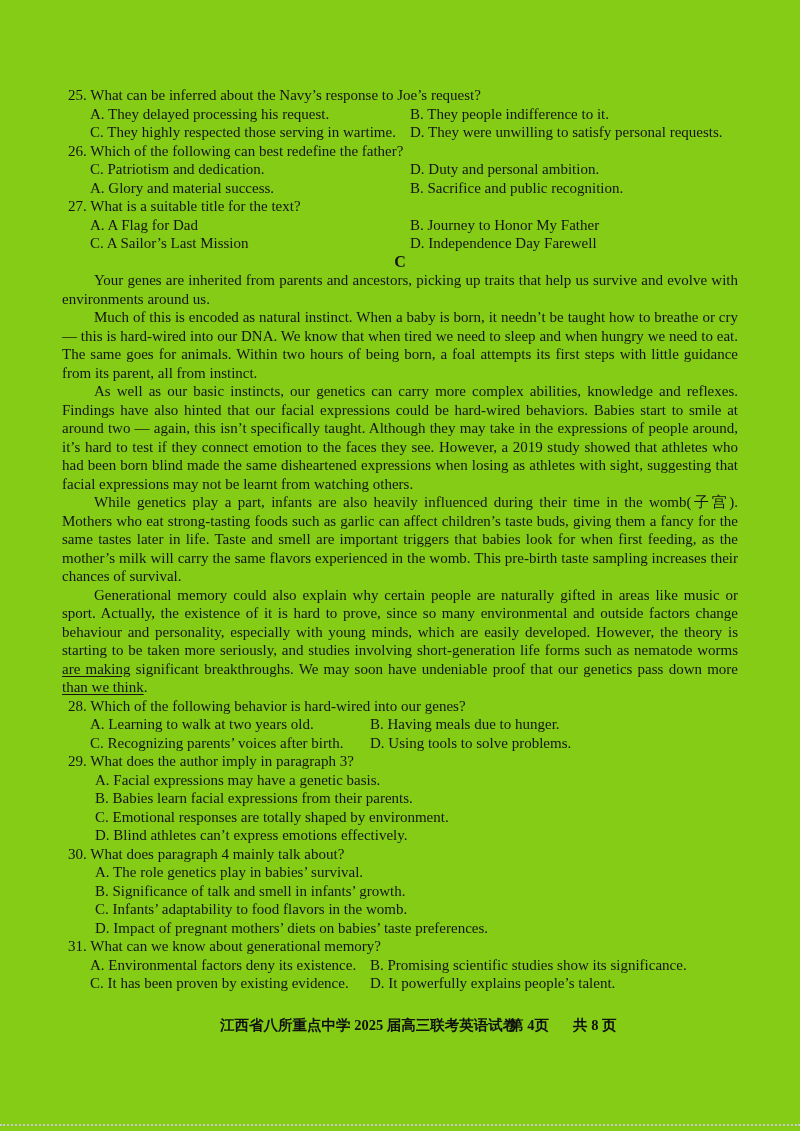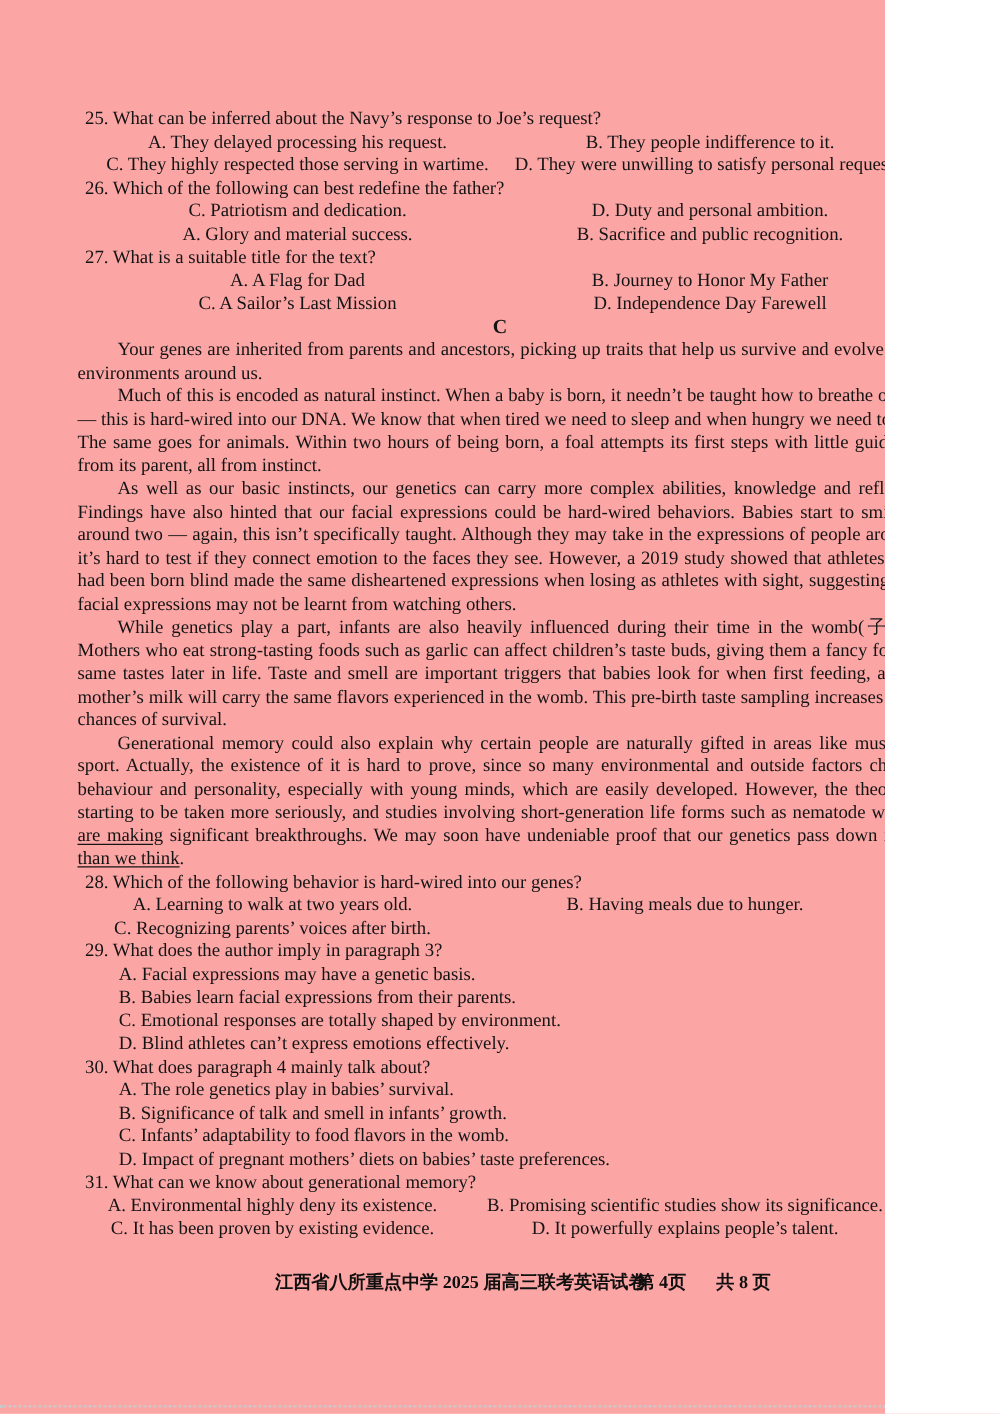--- a/index.html
+++ b/index.html
@@ -4,37 +4,36 @@
 <style>
   html, body { margin: 0; padding: 0; }
   body {
     width: 800px; height: 1131px;
     background: #ffffff;
     font-family: "Liberation Serif", serif;
     color: #141414;
   }
   .page {
     position: relative;
-    width: 708px; height: 1131px;
-    background: #fca5a5;
+    width: 800px; height: 1131px;
+    background: #84cc16;
     overflow: hidden;
   }
   .content {
     position: absolute;
     left: 62px; top: 86px;
     width: 676px;
     font-size: 15px;
     line-height: 18.5px;
   }
   .question { margin: 0; }
   .qline { margin-left: 6px; white-space: nowrap; }
   .opt-row {
-    margin-left: 16px;
+    margin-left: 28px;
     display: grid;
-    text-align: center;
   }
   .opt-row.wide   { grid-template-columns: 320px auto; }
   .opt-row.narrow { grid-template-columns: 280px auto; }
   .opt { white-space: nowrap; }
   .opt-list { margin-left: 33px; white-space: nowrap; }
   .section-heading {
     margin: 0;
     text-align: center;
     font-size: 16px;
     font-weight: bold;
@@ -117,40 +116,41 @@
       </article>
     <section>
         <div class="question">
           <div class="qline">28. Which of the following behavior is hard-wired into our genes?</div>
           <div class="opt-row narrow">
             <span class="opt">A. Learning to walk at two years old.</span>
             <span class="opt">B. Having meals due to hunger.</span>
           </div>
           <div class="opt-row narrow">
             <span class="opt">C. Recognizing parents’ voices after birth.</span>
+            <span class="opt">D. Using tools to solve problems.</span>
           </div>
         </div>
         <div class="question">
           <div class="qline">29. What does the author imply in paragraph 3?</div>
           <div class="opt-list">A. Facial expressions may have a genetic basis.</div>
           <div class="opt-list">B. Babies learn facial expressions from their parents.</div>
           <div class="opt-list">C. Emotional responses are totally shaped by environment.</div>
           <div class="opt-list">D. Blind athletes can’t express emotions effectively.</div>
         </div>
         <div class="question">
           <div class="qline">30. What does paragraph 4 mainly talk about?</div>
           <div class="opt-list">A. The role genetics play in babies’ survival.</div>
           <div class="opt-list">B. Significance of talk and smell in infants’ growth.</div>
           <div class="opt-list">C. Infants’ adaptability to food flavors in the womb.</div>
           <div class="opt-list">D. Impact of pregnant mothers’ diets on babies’ taste preferences.</div>
         </div>
         <div class="question">
           <div class="qline">31. What can we know about generational memory?</div>
           <div class="opt-row narrow">
-            <span class="opt">A. Environmental highly deny its existence.</span>
+            <span class="opt">A. Environmental factors deny its existence.</span>
             <span class="opt">B. Promising scientific studies show its significance.</span>
           </div>
           <div class="opt-row narrow">
             <span class="opt">C. It has been proven by existing evidence.</span>
             <span class="opt">D. It powerfully explains people’s talent.</span>
           </div>
         </div>
       </section>
   </div>
 

